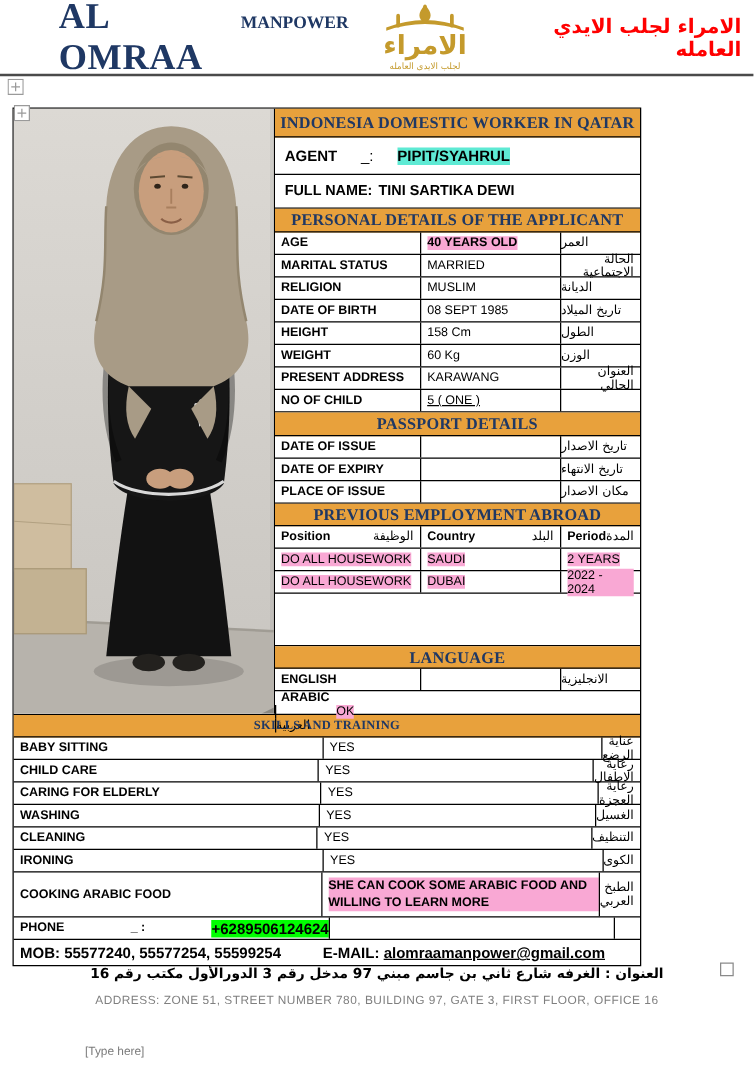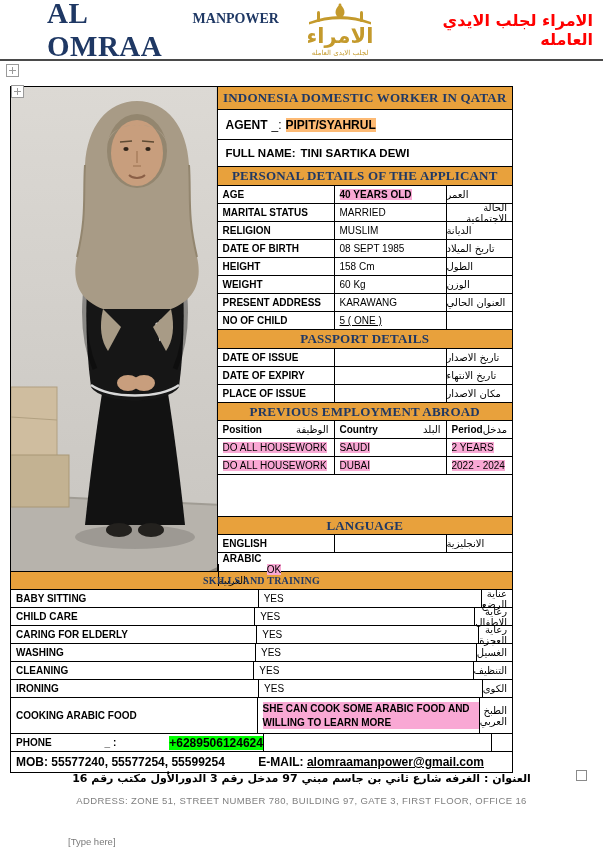--- a/index.html
+++ b/index.html
@@ -8,21 +8,21 @@
     position:relative; width:603px; height:859px; margin:0 auto;
     background:#ffffff; color:#000;
     font-family:"Liberation Sans","DejaVu Sans",sans-serif;
     overflow:hidden;
   }
   .serif { font-family:"Liberation Serif","DejaVu Serif",serif; }
   .ar { font-family:"DejaVu Sans",sans-serif; }
   .b { font-weight:bold; }
   .u { text-decoration:underline; }
   .hl-y { background:#f9a8d4; }
-  .hl-c { background:#fdba74; }
+  .hl-c { background:#5eead4; }
   .hl-g { background:#00FF00; }
 
   
   .hdr {
     position:absolute; top:0; left:0; width:603px; height:61px;
     border-bottom:2px solid #4a4a4a;
     display:flex; align-items:center; justify-content:space-between;
     padding:0 10px;
   }
   .company { display:flex; align-items:baseline; gap:6px; color:#1F3864; font-weight:bold; }
@@ -44,21 +44,21 @@
   .photo-cell svg { display:block; }
   .right-col { flex:1; display:flex; flex-direction:column; }
   .r { border-bottom:1px solid #000; display:flex; align-items:center; }
   .sec {
     background:#E8A13C; color:#1F3864; font-weight:bold;
     font-family:"Liberation Serif","DejaVu Serif",serif;
     justify-content:center; font-size:13px; letter-spacing:0.2px;
   }
   .h18{height:18px;} .h19{height:19px;} .h23{height:23px;} .h27{height:27px;} .h30{height:30px;} .h36{height:36px;}
   .empty-row { flex:1; border-bottom:1px solid #000; }
-  .agent-row { font-size:12px; padding-left:8px; gap:4px; }
+  .agent-row { font-size:12px; padding-left:8px; gap:19px; }
   .fullname-row { font-size:11.5px; padding-left:8px; gap:5px; }
   .r3 { font-size:10px; }
   .c1 { width:116px; padding-left:5px; font-weight:bold; align-self:stretch; display:flex; align-items:center; }
   .c2 { width:112px; border-left:1px solid #000; padding-left:5px; align-self:stretch; display:flex; align-items:center; }
   .c2.center { justify-content:center; padding-left:0; }
   .c3 { flex:1; border-left:1px solid #000; padding-right:5px; align-self:stretch; display:flex; align-items:center; justify-content:flex-end; font-size:10px; }
   .emp-head .cc { display:flex; justify-content:space-between; padding:0 5px; font-size:10px; align-items:center; align-self:stretch; }
   .emp-head .cc .en { font-weight:bold; }
   .skills-rows .r { font-size:10px; }
   .sc1 { width:252px; padding-left:5px; font-weight:bold; align-self:stretch; display:flex; align-items:center; }
@@ -278,21 +278,21 @@
           <div class="cc" style="width:116px;">
             <span class="en">Position</span>
             <span class="ar" dir="rtl">الوظيفة</span>
           </div>
           <div class="cc" style="width:112px;border-left:1px solid #000;">
             <span class="en">Country</span>
             <span class="ar" dir="rtl">البلد</span>
           </div>
           <div class="cc" style="flex:1;border-left:1px solid #000;">
             <span class="en">Period</span>
-            <span class="ar" dir="rtl">مدخل</span>
+            <span class="ar" dir="rtl">المدة</span>
           </div>
         </div>
 
         <div class="r r3 h18">
           <div class="c1" style="font-weight:normal;">
               <span class="hl-y">DO ALL HOUSEWORK</span>
             </div>
           <div class="c2">
               <span class="hl-y">SAUDI</span>
             </div>

